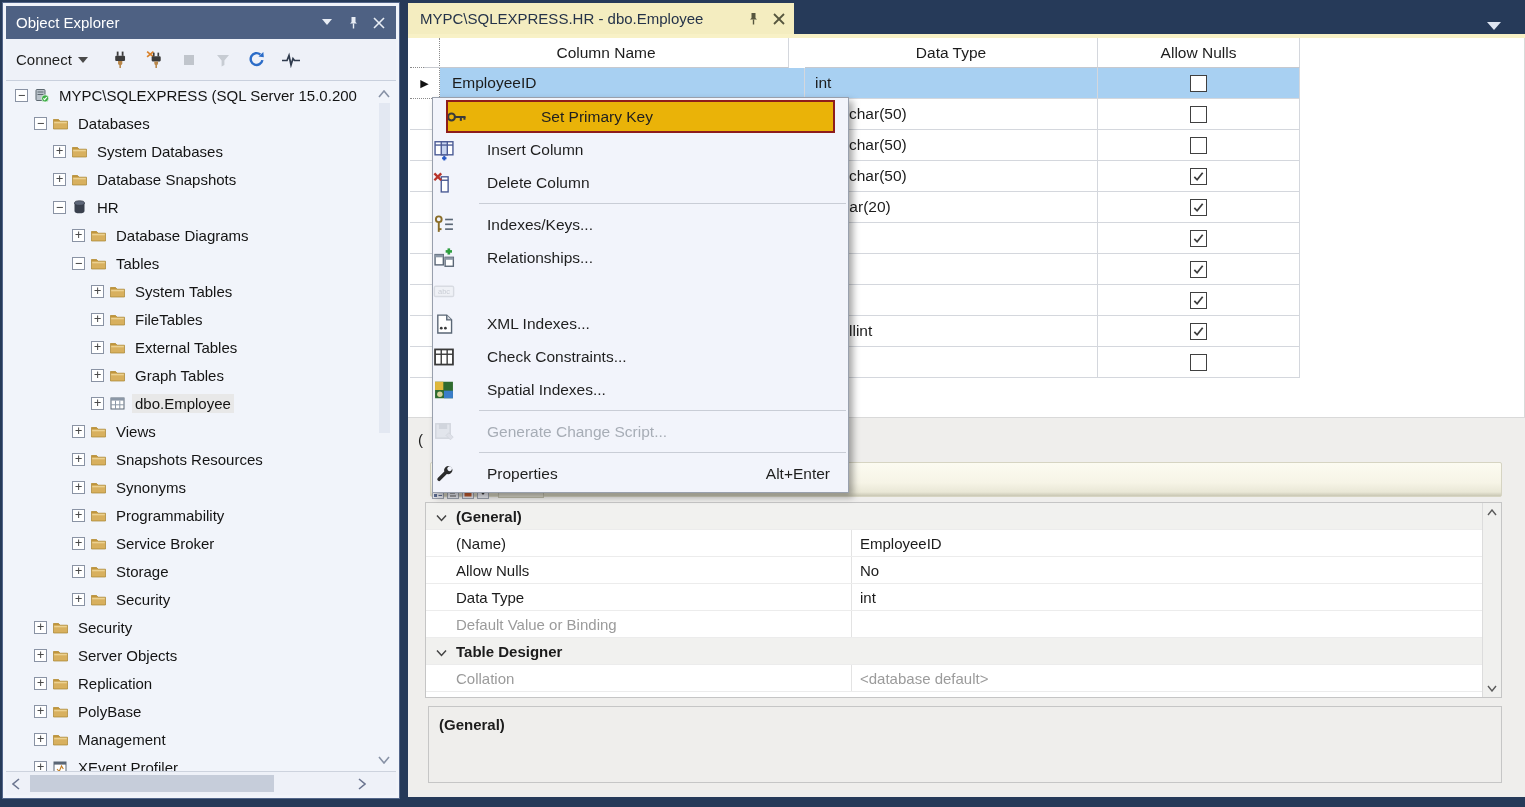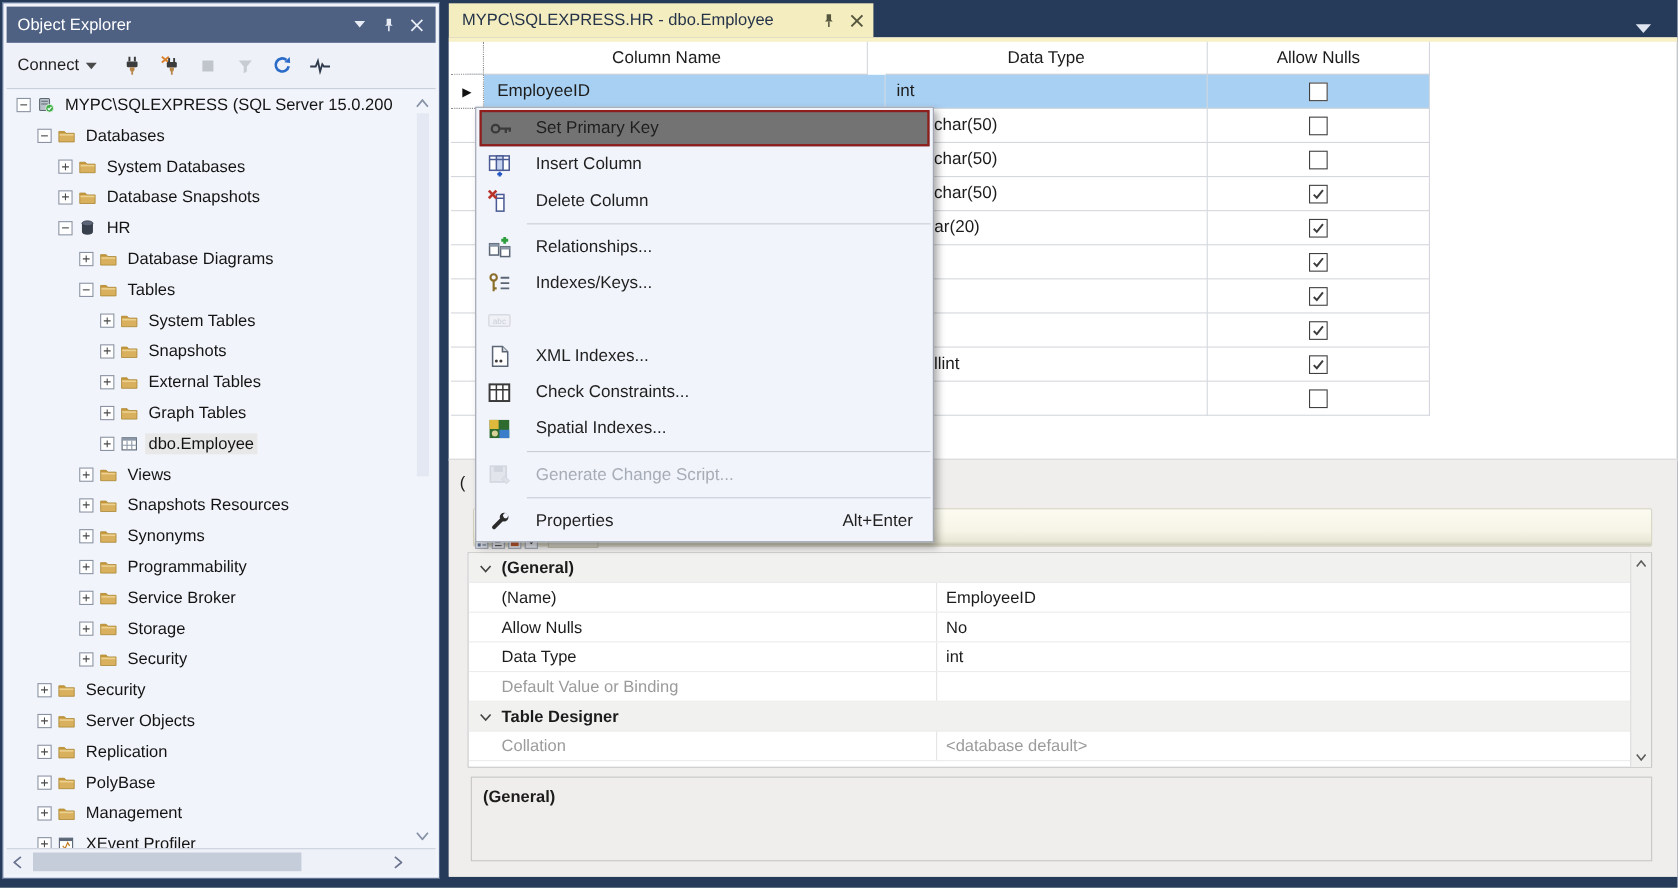--- a/index.html
+++ b/index.html
@@ -71,24 +71,24 @@
   #pg-scroll { position:absolute; right:0; top:0; width:19px; height:100%; background:#f0f0ee; border-left:1px solid #dcdcdc; }
   .pg-arrow { position:absolute; left:0; width:100%; height:18px; display:flex; align-items:center; justify-content:center; }
 
   #prop-desc { left:20px; top:288px; width:1074px; height:77px; background:#efeeec; border:1px solid #c6c6c6; padding:9px 10px; }
   #prop-desc b { font-size:15px; }
 
   
   #ctx-menu { left:432px; top:97px; width:417px; background:#f2f4fb; border:1px solid #99a0ad;
               box-shadow:4px 4px 7px rgba(0,0,0,.35); padding:2px 0; z-index:50; }
   .mi { height:33px; display:flex; align-items:center; font-size:15.5px; color:#1f1f1f; }
-  .mi .ico { width:42px; display:flex; align-items:center; justify-content:center; flex:none;text-decoration:underline; }
+  .mi .ico { width:42px; display:flex; align-items:center; flex:none;text-decoration:underline; }
   .mi .lbl { flex:1; padding-left:12px; }
   .mi .sc { margin-right:18px; }
-  .mi.hl { outline:2px solid #8e1d1c; outline-offset:-2px; background:#737373; margin:0 3px; }
+  .mi.hl { outline:2px solid #8e1d1c; outline-offset:-2px; background:#eab308; margin:0 13px;gap:44px; }
   .mi.hl .ico { width:39px; }
   .mi.dis { color:#a7adb6; }
   .mi.dis svg { opacity:.45; }
   .msep { height:1px; background:#c9cdd6; margin:4px 2px 4px 46px; }
 
   svg { display:block; }
 </style>
 </head>
 <body>
 
@@ -254,21 +254,21 @@
       </div>
       <div class="tree-row" style="padding-left: 84px;">
         <span class="expander">+</span>
         <span class="tree-ico">
           <svg width="17" height="15" viewBox="0 0 16 15">
             <path d="M1 3.5 L6 3.5 L7.6 5.2 L15 5.2 L15 13 L1 13 Z" fill="#d8b05e" stroke="#a8842f" stroke-width="0.7"></path>
             <path d="M1 3.5 L6 3.5 L7.6 5.2 L1 5.2 Z" fill="#c0953c"></path>
             <rect x="1.7" y="5.9" width="12.6" height="1.4" fill="#ecd191"></rect>
           </svg>
         </span>
-        <span class="tree-label">Snapshots</span>
+        <span class="tree-label">FileTables</span>
       </div>
       <div class="tree-row" style="padding-left: 84px;">
         <span class="expander">+</span>
         <span class="tree-ico">
           <svg width="17" height="15" viewBox="0 0 16 15">
             <path d="M1 3.5 L6 3.5 L7.6 5.2 L15 5.2 L15 13 L1 13 Z" fill="#d8b05e" stroke="#a8842f" stroke-width="0.7"></path>
             <path d="M1 3.5 L6 3.5 L7.6 5.2 L1 5.2 Z" fill="#c0953c"></path>
             <rect x="1.7" y="5.9" width="12.6" height="1.4" fill="#ecd191"></rect>
           </svg>
         </span>
@@ -728,43 +728,43 @@
           <line x1="1" y1="1" x2="6" y2="6" stroke="#b8342a" stroke-width="1.7"></line>
           <line x1="6" y1="1" x2="1" y2="6" stroke="#b8342a" stroke-width="1.7"></line>
         </svg>
       </span>
       <span class="lbl">Delete Column</span>
     </div>
     <div class="msep"></div>
     <div class="mi">
       <span class="ico">
         <svg width="22" height="22" viewBox="0 0 16 16">
+          <circle cx="4.2" cy="3.8" r="2.1" fill="none" stroke="#8a6d28" stroke-width="1.4"></circle>
+          <line x1="4.2" y1="5.9" x2="4.2" y2="13" stroke="#8a6d28" stroke-width="1.4"></line>
+          <line x1="4.2" y1="11" x2="6.2" y2="11" stroke="#8a6d28" stroke-width="1.4"></line>
+          <line x1="8.8" y1="4" x2="14.5" y2="4" stroke="#5a6675" stroke-width="1.2"></line>
+          <line x1="8.8" y1="7.5" x2="14.5" y2="7.5" stroke="#5a6675" stroke-width="1.2"></line>
+          <line x1="8.8" y1="11" x2="14.5" y2="11" stroke="#5a6675" stroke-width="1.2"></line>
+        </svg>
+      </span>
+      <span class="lbl">Indexes/Keys...</span>
+    </div>
+    <div class="mi">
+      <span class="ico">
+        <svg width="22" height="22" viewBox="0 0 16 16">
           <rect x="1.5" y="5.5" width="6" height="7.5" fill="#ffffff" stroke="#5a6675"></rect>
           <rect x="1.5" y="5.5" width="6" height="2" fill="#8b97a6"></rect>
           <rect x="8.8" y="7.5" width="6" height="6.5" fill="#ffffff" stroke="#5a6675"></rect>
           <rect x="8.8" y="7.5" width="6" height="1.8" fill="#8b97a6"></rect>
           <line x1="11.5" y1="1" x2="11.5" y2="5.5" stroke="#2e9e3f" stroke-width="1.9"></line>
           <line x1="9.2" y1="3.2" x2="13.8" y2="3.2" stroke="#2e9e3f" stroke-width="1.9"></line>
         </svg>
       </span>
       <span class="lbl">Relationships...</span>
     </div>
-    <div class="mi">
-      <span class="ico">
-        <svg width="22" height="22" viewBox="0 0 16 16">
-          <circle cx="4.2" cy="3.8" r="2.1" fill="none" stroke="#8a6d28" stroke-width="1.4"></circle>
-          <line x1="4.2" y1="5.9" x2="4.2" y2="13" stroke="#8a6d28" stroke-width="1.4"></line>
-          <line x1="4.2" y1="11" x2="6.2" y2="11" stroke="#8a6d28" stroke-width="1.4"></line>
-          <line x1="8.8" y1="4" x2="14.5" y2="4" stroke="#5a6675" stroke-width="1.2"></line>
-          <line x1="8.8" y1="7.5" x2="14.5" y2="7.5" stroke="#5a6675" stroke-width="1.2"></line>
-          <line x1="8.8" y1="11" x2="14.5" y2="11" stroke="#5a6675" stroke-width="1.2"></line>
-        </svg>
-      </span>
-      <span class="lbl">Indexes/Keys...</span>
-    </div>
     <div class="mi dis">
       <span class="ico">
         <svg width="22" height="22" viewBox="0 0 16 16">
           <rect x="1" y="4.5" width="14" height="7.5" rx="1" fill="#eceef2" stroke="#b9bec6"></rect>
           <text x="8" y="10.3" font-size="5.4" fill="#9aa0a8" text-anchor="middle" font-family="sans-serif">abc</text>
         </svg>
       </span>
     </div>
     <div class="mi">
       <span class="ico">

